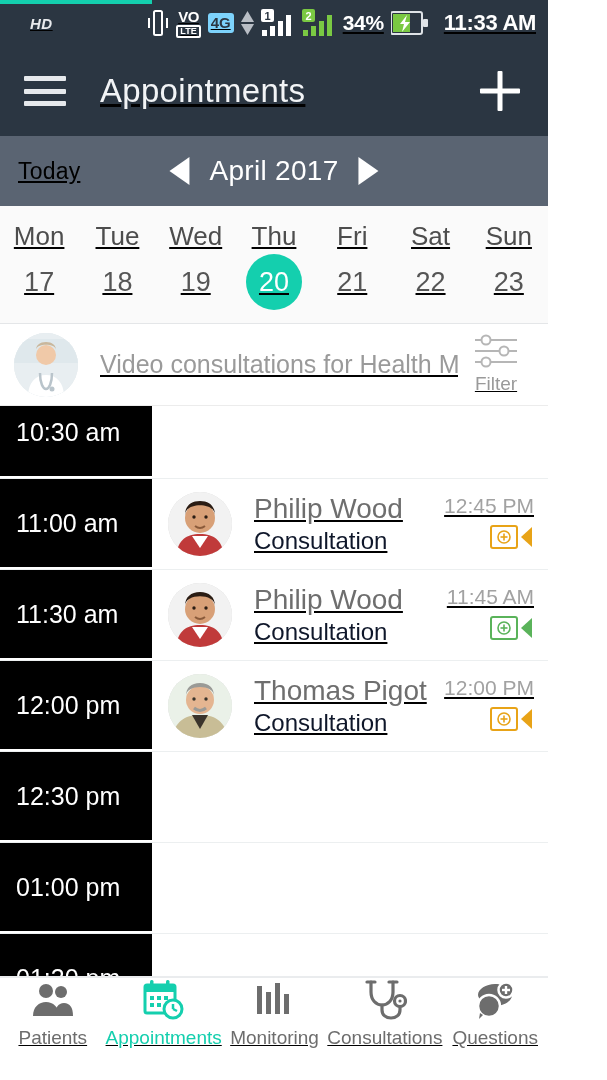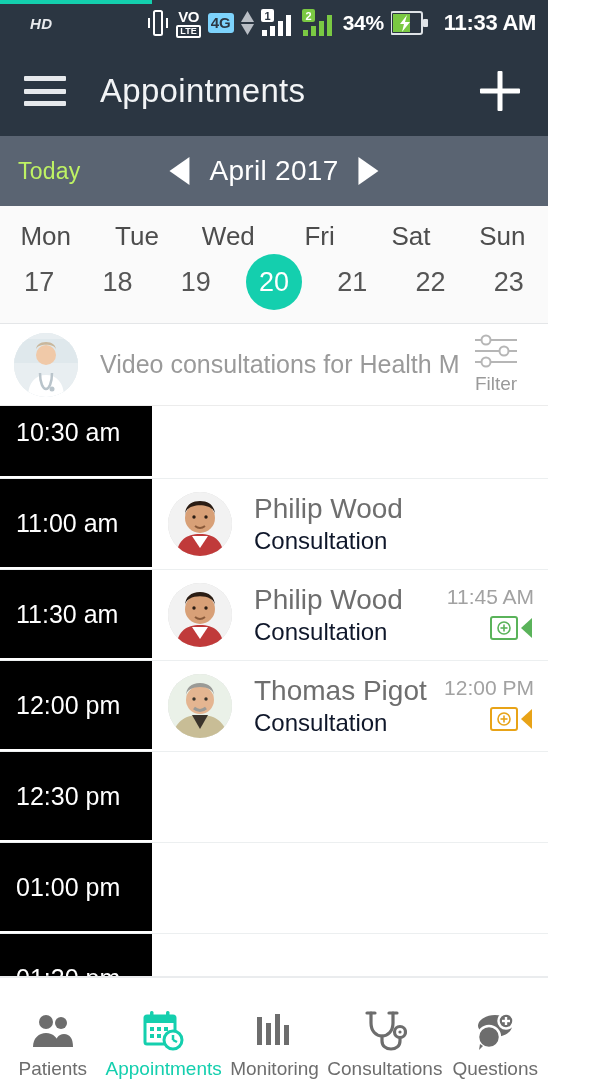--- a/index.html
+++ b/index.html
@@ -3,21 +3,21 @@
 <meta charset="utf-8">
 <style>
   * { margin:0; padding:0; box-sizing:border-box; }
   html,body { width:607px; height:1080px; }
   body {
     font-family: "Liberation Sans", sans-serif;
     background:#ffffff;
     overflow:hidden;
     -webkit-font-smoothing:antialiased;
   }
-  .phone { width:548px; height:1080px; position:relative; display:flex; flex-direction:column; background:#fff; }
+  .phone { width:548px; height:1080px; position:relative; display:flex; flex-direction:column; background:#fff;text-decoration:underline; }
 
   
   .statusbar {
     height:46px; background:#2b3642; color:#ffffff;
     display:flex; align-items:center; padding:0 12px; flex:0 0 46px;
   }
   .hd-badge { font-size:15px; font-weight:bold; font-style:italic; letter-spacing:.5px; color:#e8eaed; margin-left:18px; }
   .sb-spacer { flex:1; }
   .sb-group { display:flex; align-items:center; gap:7px; }
   .sb-ico { display:flex; align-items:center; }
@@ -40,21 +40,21 @@
   .appbar-grow { flex:1; }
   .plus-btn { color:#ffffff; font-size:0; cursor:pointer; width:48px; height:48px; position:relative; }
   .plus-btn::before,.plus-btn::after { content:""; position:absolute; background:#ffffff; border-radius:1px; }
   .plus-btn::before { left:50%; top:4px; width:5px; height:40px; transform:translateX(-50%); }
   .plus-btn::after  { top:50%; left:4px; height:5px; width:40px; transform:translateY(-50%); }
 
   
   .monthbar {
     height:70px; background:#5a6472; display:flex; align-items:center; flex:0 0 70px; position:relative;
   }
-  .today-btn { color:#bef264; font-size:23px; margin-left:18px; letter-spacing:.2px; cursor:pointer; }
+  .today-btn { color:#000000; font-size:23px; margin-left:18px; letter-spacing:.2px; cursor:pointer; }
   .month-nav { position:absolute; left:50%; transform:translateX(-50%); display:flex; align-items:center; gap:20px; }
   .arrow { width:0; height:0; cursor:pointer; }
   .arrow.left  { border-top:14px solid transparent; border-bottom:14px solid transparent; border-right:20px solid #ffffff; }
   .arrow.right { border-top:14px solid transparent; border-bottom:14px solid transparent; border-left:20px solid #ffffff; }
   .month-label { color:#ffffff; font-size:28px; letter-spacing:.3px; }
 
   
   .weekstrip { background:#fafafa; flex:0 0 118px; display:flex; flex-direction:column; justify-content:center; border-bottom:1px solid #e4e6e8; }
   .week-row { display:flex; }
   .week-cell { flex:1; text-align:center; }
@@ -77,21 +77,21 @@
   .slot-time { flex:0 0 152px; background:#000000; color:#ffffff; font-size:25px; display:flex; align-items:center; padding-left:16px; border-bottom:2px solid #ffffff; }
   .slot-body { flex:1; display:flex; align-items:center; padding:0 14px 0 16px; background:#ffffff; }
   .appt-avatar { width:64px; height:64px; border-radius:50%; overflow:hidden; flex:0 0 64px; background:#d8d8d8; position:relative; }
   .appt-info { flex:1; margin-left:22px; }
   .appt-name { color:#6e6e6e; font-size:28px; line-height:1.22; }
   .appt-type { color:#0f172a; font-size:24px; line-height:1.25; }
   .appt-right { display:flex; flex-direction:column; align-items:flex-end; gap:5px; }
   .appt-time { color:#a2a2a2; font-size:21px; }
 
   
-  .bottomnav { flex:0 0 104px; background:#ffffff; border-top:2px solid #eaecee; display:flex; align-items:flex-end; }
+  .bottomnav { flex:0 0 104px; background:#ffffff; border-top:2px solid #eaecee; display:flex; align-items:flex-start; }
   .navitem { flex:1; display:flex; flex-direction:column; align-items:center; justify-content:center; gap:5px; cursor:pointer; }
   .navicon { height:44px; display:flex; align-items:center; justify-content:center; }
   .navlabel { font-size:19px; color:#6d6d6d; }
   .navitem.active .navlabel { color:#14cfae; }
 
   .teal-accent { position:absolute; left:0; top:0; width:152px; height:4px; background:#14cfae; }
 </style>
 </head>
 <body>
 
@@ -186,20 +186,23 @@
   <div class="weekstrip">
     <div class="week-row" id="dow-row">
         <div class="week-cell">
           <div class="dow">Mon</div>
         </div>
         <div class="week-cell">
           <div class="dow">Tue</div>
         </div>
         <div class="week-cell">
           <div class="dow">Wed</div>
+        </div>
+        <div class="week-cell">
+          <div class="dow">Thu</div>
         </div>
         <div class="week-cell">
           <div class="dow">Fri</div>
         </div>
         <div class="week-cell">
           <div class="dow">Sat</div>
         </div>
         <div class="week-cell">
           <div class="dow">Sun</div>
         </div>
@@ -286,20 +289,30 @@
               <circle cx="32" cy="26" r="15" fill="#d8a077"></circle>
               <path d="M17 23c0-13 30-13 30 0c0-9-6-14-15-14s-15 5-15 14z" fill="#2b1d14"></path>
               <circle cx="26" cy="25" r="1.7" fill="#2b1d14"></circle>
               <circle cx="38" cy="25" r="1.7" fill="#2b1d14"></circle>
               <path d="M27 34q5 4 10 0" fill="none" stroke="#8a5a3a" stroke-width="2"></path>
             </svg></div>
           <div class="appt-info">
             <div class="appt-name">Philip Wood</div>
             <div class="appt-type">Consultation</div>
           </div>
+          <div class="appt-right">
+            <div class="appt-time">12:45 PM</div>
+            <span><svg width="44" height="28" viewBox="0 0 44 28">
+                <rect x="1" y="3" width="26" height="22" rx="2" fill="none" stroke="#e8a317" stroke-width="2"></rect>
+                <circle cx="14" cy="14" r="6" fill="none" stroke="#e8a317" stroke-width="1.6"></circle>
+                <line x1="14" y1="10.5" x2="14" y2="17.5" stroke="#e8a317" stroke-width="1.6"></line>
+                <line x1="10.5" y1="14" x2="17.5" y2="14" stroke="#e8a317" stroke-width="1.6"></line>
+                <polygon points="31,14 42,4 42,24" fill="#e8a317"></polygon>
+              </svg></span>
+          </div>
         </div>
       </div>
       <div class="slot">
         <div class="slot-time">11:30 am</div>
         <div class="slot-body">
           <div class="appt-avatar"><svg width="64" height="64" viewBox="0 0 64 64">
               <rect width="64" height="64" fill="#f2f2f2"></rect>
               <path d="M8 64c2-16 10-22 24-22s22 6 24 22z" fill="#c03a3a"></path>
               <path d="M24 44l8 12 8-12z" fill="#ffffff"></path>
               <circle cx="32" cy="26" r="15" fill="#d8a077"></circle>

